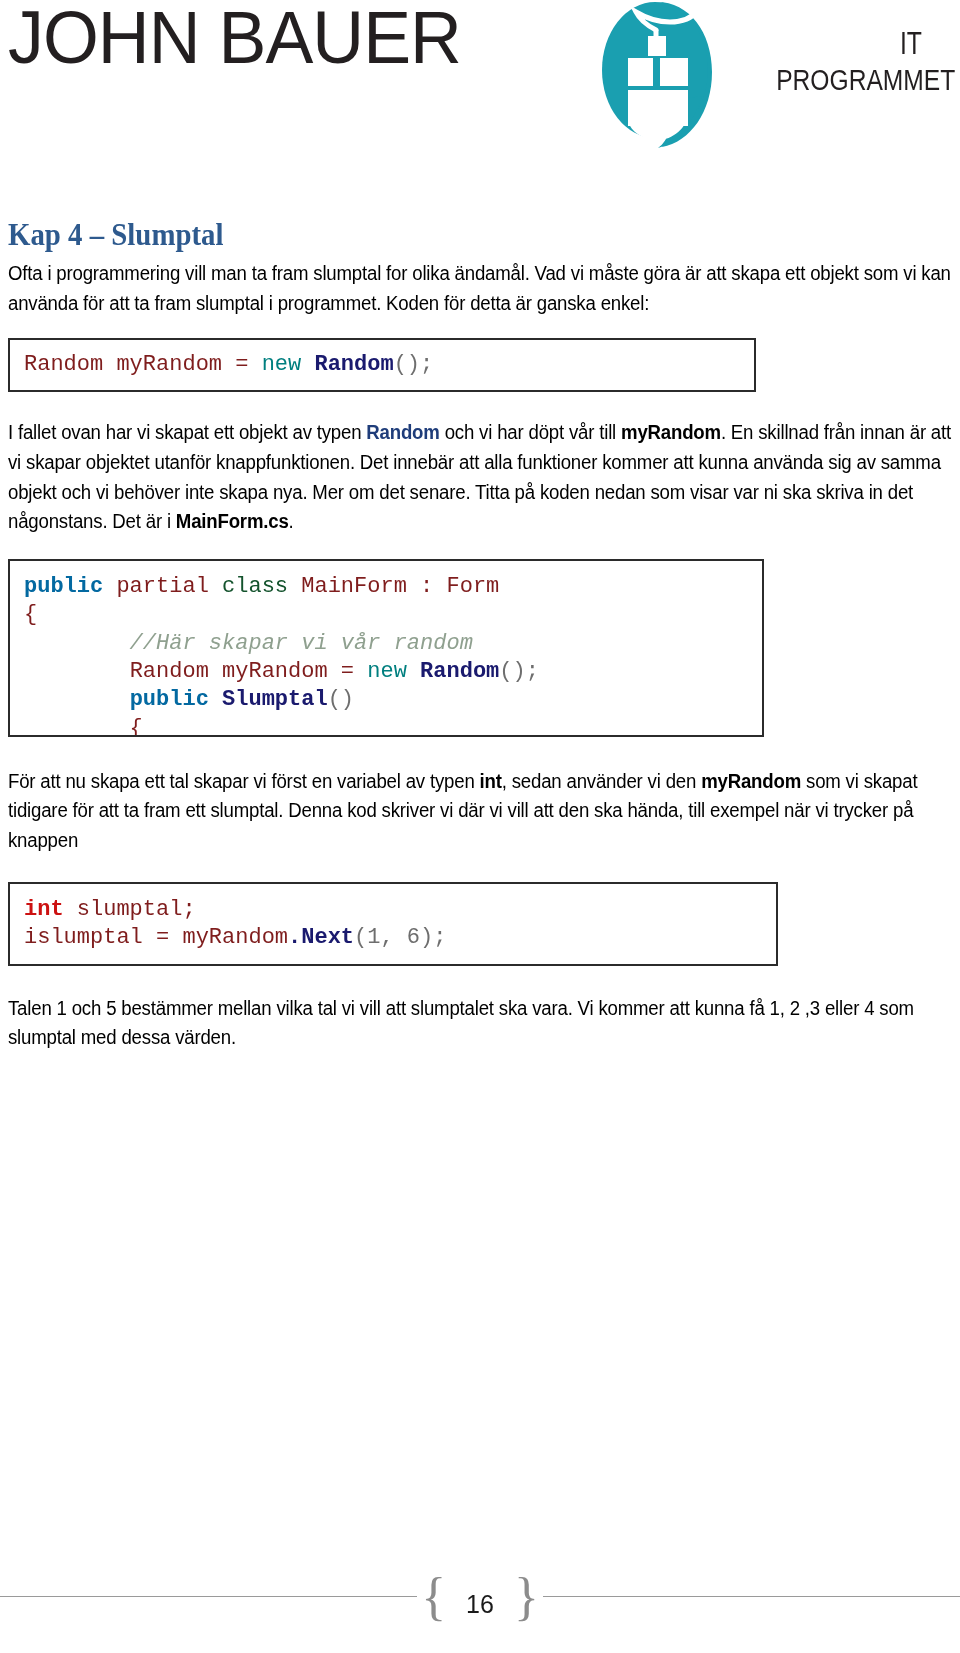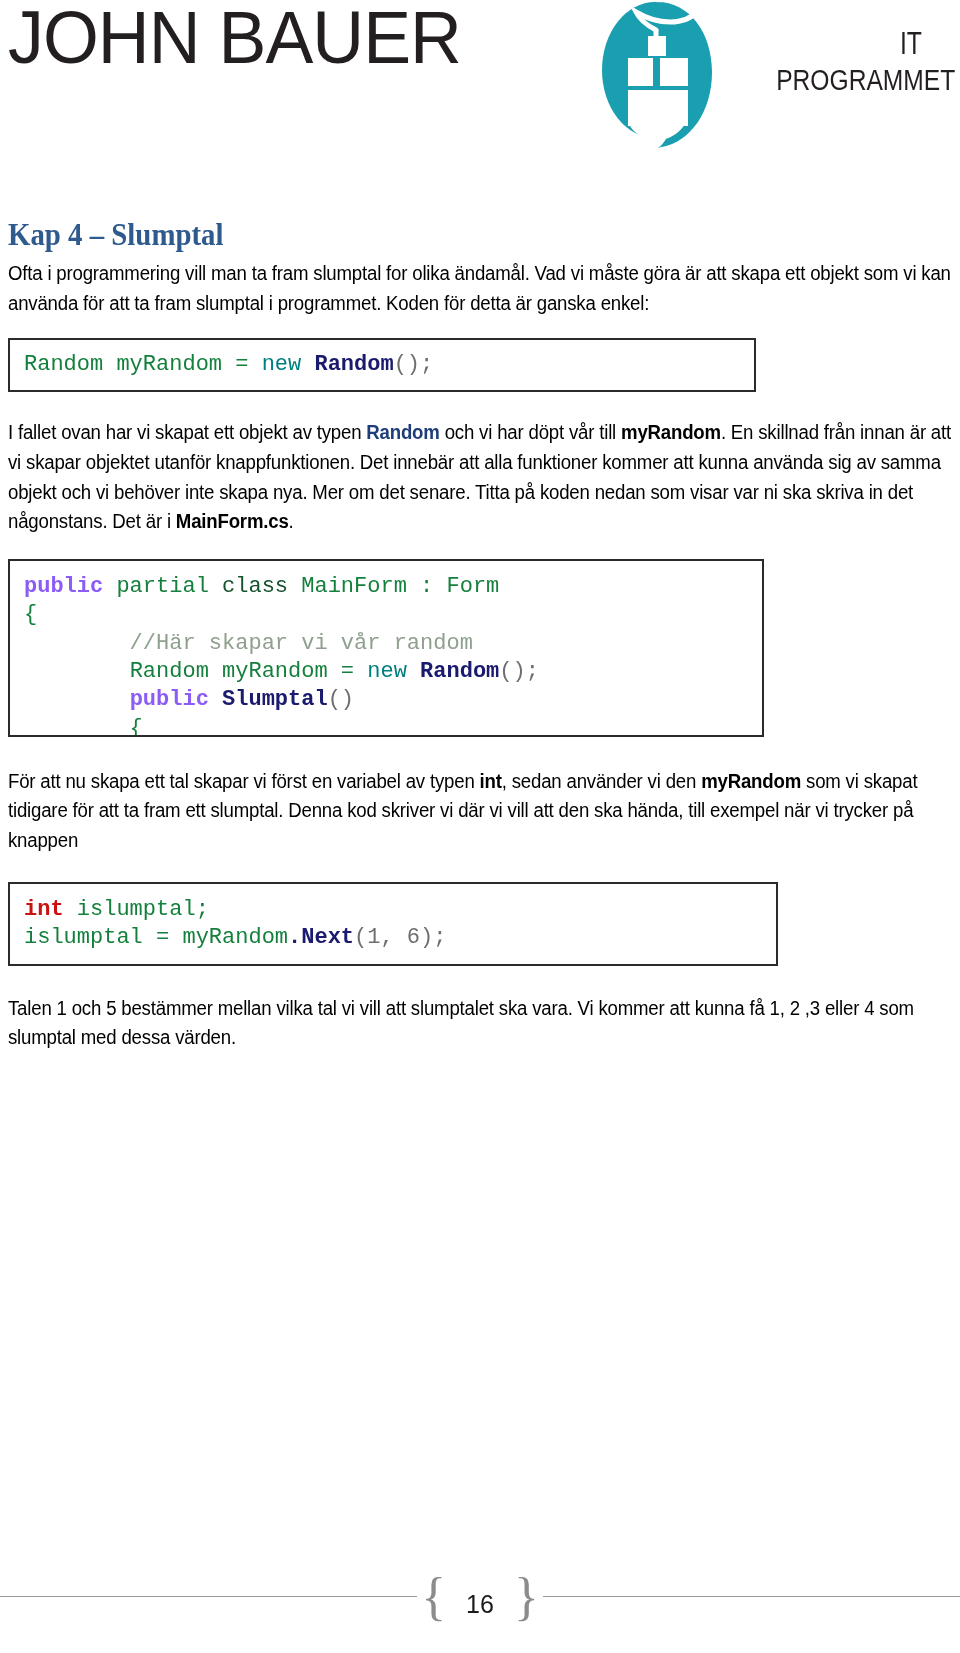--- a/index.html
+++ b/index.html
@@ -121,26 +121,26 @@
     line-height: 1.29;
     padding: 12px 10px 14px 14px;
     white-space: pre;
     color: #6b6b6b;
     overflow: hidden;
   }
   .cb-1 { margin: 20px 0 0 0;  width: 748px; height: 54px; padding-top: 11px; }
   .cb-2 { margin: 22px 0 0 0;  width: 756px; height: 178px; }
   .cb-3 { margin: 26px 0 0 0;  width: 770px; height: 84px; }
 
-  .t-gray   { color: #15803d; }
+  .t-gray   { color: #7f1d1d; }
   .t-new    { color: #007f7f; font-weight: normal; }
   .t-type   { color: #1a1a6e; font-weight: bold; }
-  .t-public { color: #8b5cf6; font-weight: bold; }
+  .t-public { color: #0369a1; font-weight: bold; }
   .t-class  { color: #14532d; }
-  .t-comment{ color: #8fa08f; }
+  .t-comment{ color: #8fa08f; font-style: italic; }
   .t-int    { color: #cc1111; font-weight: bold; }
   .t-punct  { color: #6e6e6e; }
 
   
   .footer {
     position: absolute;
     left: 0;
     top: 1576px;
     width: 960px;
     display: flex;
@@ -217,21 +217,21 @@
 
   <div class="code-block cb-2"><span class="t-public">public</span><span class="t-gray"> partial </span><span class="t-class">class</span><span class="t-gray"> MainForm : Form</span>
 <span class="t-gray">{</span>
 <span class="t-comment">        //Här skapar vi vår random</span>
 <span class="t-gray">        </span><span class="t-gray">Random myRandom = </span><span class="t-new">new</span><span class="t-gray"> </span><span class="t-type">Random</span><span class="t-punct">();</span>
 <span class="t-gray">        </span><span class="t-public">public</span><span class="t-gray"> </span><span class="t-type">Slumptal</span><span class="t-punct">()</span>
 <span class="t-gray">        {</span></div>
 
   <p class="body-text" style="margin-top:30px;"><span>För att nu skapa ett tal skapar vi först en variabel av typen </span><b>int</b><span>, sedan använder vi den </span><b>myRandom</b><span> som vi skapat tidigare för att ta fram ett slumptal. Denna kod skriver vi där vi vill att den ska hända, till exempel när vi trycker på knappen</span></p>
 
-  <div class="code-block cb-3"><span class="t-int">int</span><span class="t-gray"> islumptal;</span>
+  <div class="code-block cb-3"><span class="t-int">int</span><span class="t-gray"> slumptal;</span>
 <span class="t-gray">islumptal = myRandom</span><span class="t-type">.Next</span><span class="t-punct">(1, 6);</span></div>
 
   <p class="body-text" style="margin-top:28px;"><span>Talen 1 och 5 bestämmer mellan vilka tal vi vill att slumptalet ska vara. Vi kommer att kunna få 1, 2 ,3 eller 4 som slumptal med dessa värden.</span></p>
 </div>
 
 <div class="footer">
   <div class="footer-rule left"></div>
   <div class="footer-brace">{</div>
   <div class="footer-page-num">16</div>
   <div class="footer-brace">}</div>

